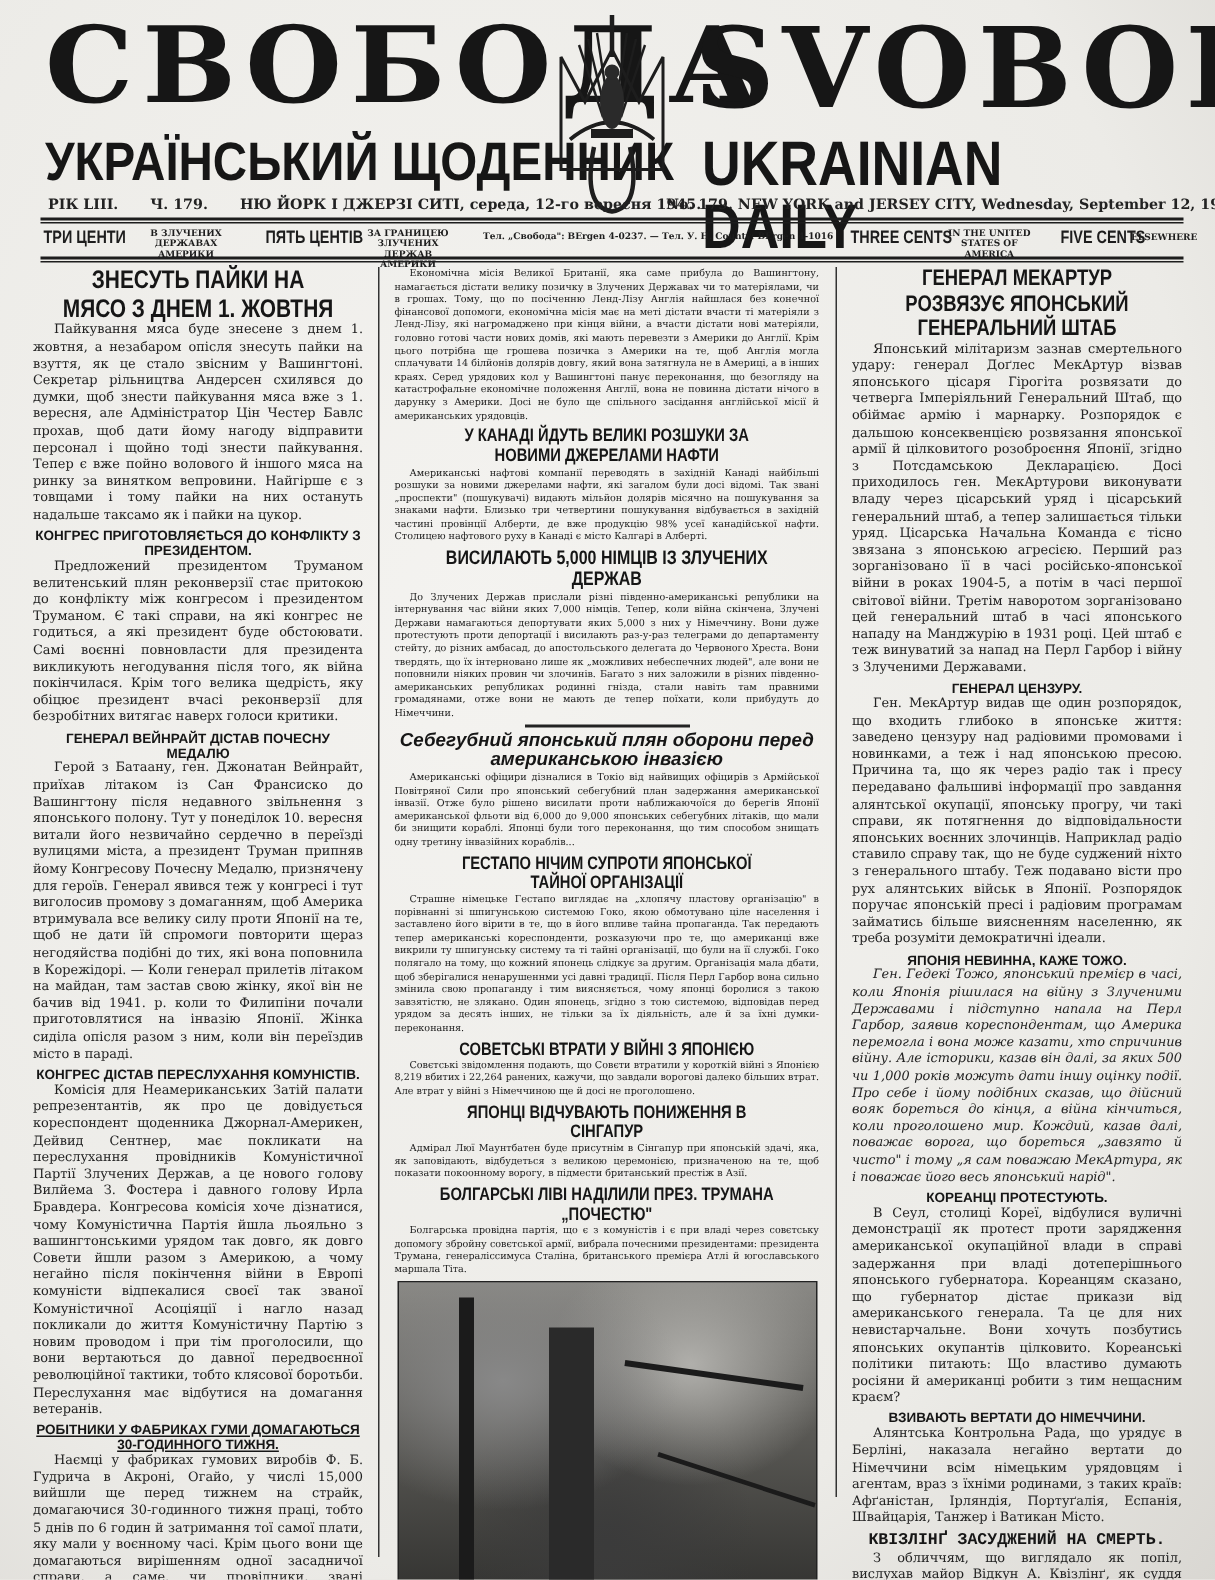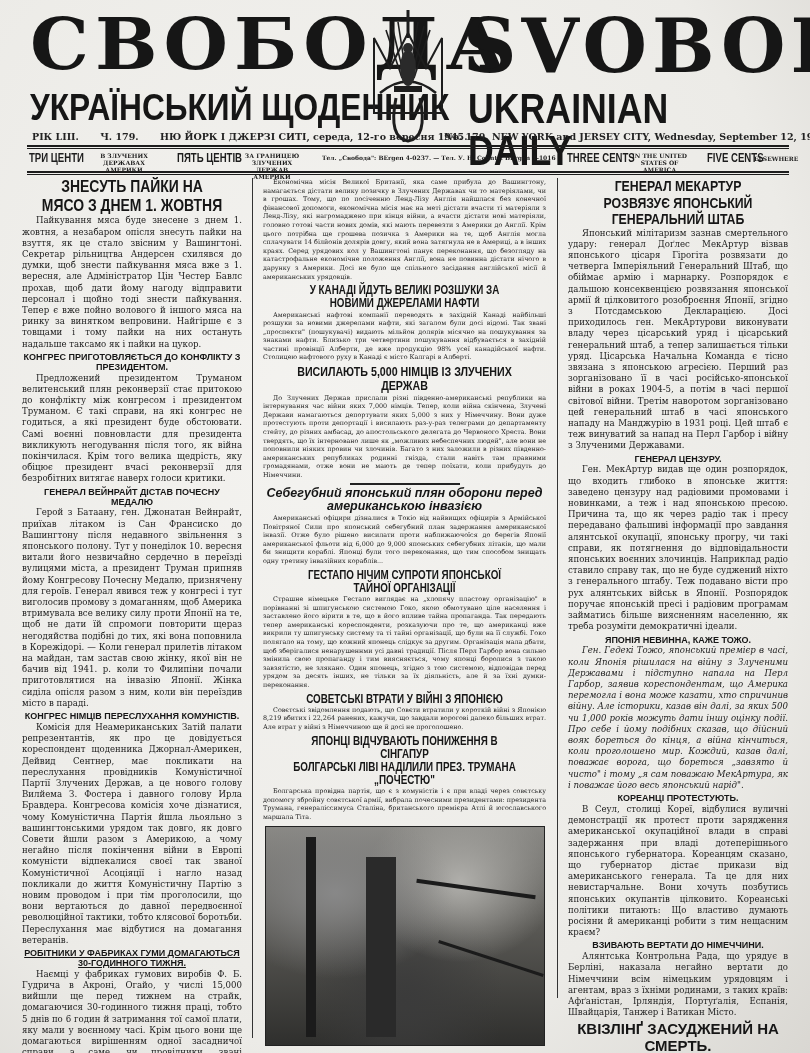--- a/index.html
+++ b/index.html
@@ -127,21 +127,21 @@
   <div class="col col-left">
     <div class="h-big" style="font-size:17px;">ЗНЕСУТЬ ПАЙКИ НА МЯСО З ДНЕМ 1. ЖОВТНЯ</div>
     <p class="body-text sec">Пайкування мяса буде знесене з днем 1. жовтня, а незабаром опісля знесуть пайки на взуття, як це стало звісним у Вашингтоні. Секретар рільництва Андерсен схилявся до думки, щоб знести пайкування мяса вже з 1. вересня, але Адміністратор Цін Честер Бавлс прохав, щоб дати йому нагоду відправити персонал і щойно тоді знести пайкування. Тепер є вже пойно волового й іншого мяса на ринку за винятком вепровини. Найгірше є з товщами і тому пайки на них остануть надальше таксамо як і пайки на цукор.</p>
 
     <div class="h-mid" style="font-size:9px;text-align:center;">КОНГРЕС ПРИГОТОВЛЯЄТЬСЯ ДО КОНФЛІКТУ З ПРЕЗИДЕНТОМ.</div>
     <p class="body-text sec">Предложений президентом Труманом велитенський плян реконверзії стає притокою до конфлікту між конгресом і президентом Труманом. Є такі справи, на які конгрес не годиться, а які президент буде обстоювати. Самі воєнні повновласти для президента викликують негодування після того, як війна покінчилася. Крім того велика щедрість, яку обіцює президент вчасі реконверзії для безробітних витягає наверх голоси критики.</p>
 
     <div class="h-mid" style="font-size:9px;">ГЕНЕРАЛ ВЕЙНРАЙТ ДІСТАВ ПОЧЕСНУ МЕДАЛЮ</div>
     <p class="body-text sec">Герой з Батаану, ген. Джонатан Вейнрайт, приїхав літаком із Сан Франсиско до Вашингтону після недавного звільнення з японського полону. Тут у понеділок 10. вересня витали його незвичайно сердечно в переїзді вулицями міста, а президент Труман припняв йому Конгресову Почесну Медалю, признячену для героїв. Генерал явився теж у конгресі і тут виголосив промову з домаганням, щоб Америка втримувала все велику силу проти Японії на те, щоб не дати їй спромоги повторити щераз негодяйства подібні до тих, які вона поповнила в Корежідорі. — Коли генерал прилетів літаком на майдан, там застав свою жінку, якої він не бачив від 1941. р. коли то Филипіни почали приготовлятися на інвазію Японії. Жінка сиділа опісля разом з ним, коли він переїздив місто в параді.</p>
 
-    <div class="h-mid" style="font-size:9px;">КОНГРЕС НІМЦІВ ПЕРЕСЛУХАННЯ КОМУНІСТІВ.</div>
+    <div class="h-mid" style="font-size:9px;">КОНГРЕС ДІСТАВ ПЕРЕСЛУХАННЯ КОМУНІСТІВ.</div>
     <p class="body-text sec">Комісія для Неамериканських Затій палати репрезентантів, як про це довідується кореспондент щоденника Джорнал-Америкен, Дейвид Сентнер, має покликати на переслухання провідників Комуністичної Партії Злучених Держав, а це нового голову Вилйема З. Фостера і давного голову Ирла Бравдера. Конгресова комісія хоче дізнатися, чому Комуністична Партія йшла льояльно з вашингтонськими урядом так довго, як довго Совети йшли разом з Америкою, а чому негайно після покінчення війни в Европі комуністи відпекалися своєї так званої Комуністичної Асоціяції і нагло назад покликали до життя Комуністичну Партію з новим проводом і при тім проголосили, що вони вертаються до давної передвоєнної революційної тактики, тобто клясової боротьби. Переслухання має відбутися на домагання ветеранів.</p>
 
     <div class="h-mid" style="font-size:9px;text-decoration:underline;">РОБІТНИКИ У ФАБРИКАХ ГУМИ ДОМАГАЮТЬСЯ 30-ГОДИННОГО ТИЖНЯ.</div>
     <p class="body-text sec">Наємці у фабриках гумових виробів Ф. Б. Гудрича в Акроні, Огайо, у числі 15,000 вийшли ще перед тижнем на страйк, домагаючися 30-годинного тижня праці, тобто 5 днів по 6 годин й затримання тої самої плати, яку мали у воєнному часі. Крім цього вони ще домагаються вирішенням одної засадничої справи, а саме, чи провідники, звані форманами, належать до наємців, чи до управителів. Страйкарі стоять на становищі, що формани є наємцями. Тому, що в минувшині вирішення робітничих спорів в фабриках гуми мали вплив на робітничі справи в цілім краю, вирішення теперішних питань може мати далекосягливий вплив.</p>
 
   </div>
 
   <div class="col col-mid">
     <p class="body-small sec">Економічна місія Великої Британії, яка саме прибула до Вашингтону, намагається дістати велику позичку в Злучених Державах чи то матеріялами, чи в грошах. Тому, що по посіченню Ленд-Лізу Англія найшлася без конечної фінансової допомоги, економічна місія має на меті дістати вчасти ті матеріяли з Ленд-Лізу, які нагромаджено при кінця війни, а вчасти дістати нові матеріяли, головно готові части нових домів, які мають перевезти з Америки до Англії. Крім цього потрібна ще грошева позичка з Америки на те, щоб Англія могла сплачувати 14 білйонів долярів довгу, який вона затягнула не в Америці, а в інших краях. Серед урядових кол у Вашингтоні панує переконання, що безогляду на катастрофальне економічне положення Англії, вона не повинна дістати нічого в дарунку з Америки. Досі не було ще спільного засідання англійської місії й американських урядовців.</p>
 
@@ -155,20 +155,21 @@
     <div class="h-mid" style="font-size:12.5px;font-style:italic;">Себегубний японський плян оборони перед американською інвазією</div>
     <p class="body-small sec">Американські офіцири дізналися в Токіо від найвищих офіцирів з Армійської Повітряної Сили про японський себегубний план задержання американської інвазії. Отже було рішено висилати проти наближаючоїся до берегів Японії американської фльоти від 6,000 до 9,000 японських себегубних літаків, що мали би знищити кораблі. Японці були того переконання, що тим способом знищать одну третину інвазійних кораблів...</p>
 
     <div class="h-big" style="font-size:12px;">ГЕСТАПО НІЧИМ СУПРОТИ ЯПОНСЬКОЇ ТАЙНОЇ ОРГАНІЗАЦІЇ</div>
     <p class="body-small sec">Страшне німецьке Гестапо виглядає на „хлопячу пластову організацію" в порівнанні зі шпигунською системою Гоко, якою обмотувано ціле населення і заставлено його вірити в те, що в його впливе тайна пропаганда. Так передають тепер американські кореспонденти, розказуючи про те, що американці вже викрили ту шпигунську систему та ті тайні організації, що були на її службі. Гоко полягало на тому, що кожний японець слідкує за другим. Організація мала дбати, щоб зберігалися ненарушеннми усі давні традиції. Після Перл Гарбор вона сильно змінила свою пропаганду і тим виясняється, чому японці боролися з такою завзятістю, не злякано. Один японець, згідно з тою системою, відповідав перед урядом за десять інших, не тільки за їх діяльність, але й за їхні думки-переконання.</p>
 
     <div class="h-big" style="font-size:12px;">СОВЕТСЬКІ ВТРАТИ У ВІЙНІ З ЯПОНІЄЮ</div>
     <p class="body-small sec">Совєтські звідомлення подають, що Совєти втратили у короткій війні з Японією 8,219 вбитих і 22,264 ранених, кажучи, що завдали ворогові далеко більших втрат. Але втрат у війні з Німеччиною ще й досі не проголошено.</p>
 
     <div class="h-big" style="font-size:12px;">ЯПОНЦІ ВІДЧУВАЮТЬ ПОНИЖЕННЯ В СІНГАПУР</div>
+    <p class="body-small sec">Адмірал Люї Маунтбатен буде присутнім в Сінгапур при японській здачі, яка, як заповідають, відбудеться з великою церемонією, призначеною на те, щоб показати покоонному ворогу, в підмести британський престіж в Азії.</p>
 
     <div class="h-big" style="font-size:12px;">БОЛГАРСЬКІ ЛІВІ НАДІЛИЛИ ПРЕЗ. ТРУМАНА „ПОЧЕСТЮ"</div>
     <p class="body-small sec">Болгарська провідна партія, що є з комуністів і є при владі через совєтську допомогу збройну совєтської армії, вибрала почесними президентами: президента Трумана, генераліссимуса Сталіна, британського премієра Атлі й югославського маршала Тіта.</p>
 
     <div class="photo">
       <div class="beam" style="left:40px;top:10px;width:10px;height:200px;"></div>
       <div class="beam" style="left:100px;top:30px;width:30px;height:180px;background:#2a2a2a;"></div>
       <div class="beam" style="left:150px;top:60px;width:120px;height:4px;transform:rotate(8deg);"></div>
       <div class="beam" style="left:170px;top:130px;width:110px;height:3px;transform:rotate(18deg);"></div>
     </div>
@@ -184,18 +185,18 @@
 
     <div class="h-mid" style="font-size:9px;">ЯПОНІЯ НЕВИННА, КАЖЕ ТОЖО.</div>
     <p class="body-text sec" style="font-style:italic;">Ген. Гедекі Тожо, японський премієр в часі, коли Японія рішилася на війну з Злученими Державами і підступно напала на Перл Гарбор, заявив кореспондентам, що Америка перемогла і вона може казати, хто спричинив війну. Але історики, казав він далі, за яких 500 чи 1,000 років можуть дати іншу оцінку події. Про себе і йому подібних сказав, що дійсний вояк бореться до кінця, а війна кінчиться, коли проголошено мир. Кождий, казав далі, поважає ворога, що бореться „завзято й чисто" і тому „я сам поважаю МекАртура, як і поважає його весь японський нарід".</p>
 
     <div class="h-mid" style="font-size:9px;">КОРЕАНЦІ ПРОТЕСТУЮТЬ.</div>
     <p class="body-text sec">В Сеул, столиці Кореї, відбулися вуличні демонстрації як протест проти зарядження американської окупаційної влади в справі задержання при владі дотеперішнього японського губернатора. Кореанцям сказано, що губернатор дістає прикази від американського генерала. Та це для них невистарчальне. Вони хочуть позбутись японських окупантів цілковито. Кореанські політики питають: Що властиво думають росіяни й американці робити з тим нещасним краєм?</p>
 
     <div class="h-mid" style="font-size:9px;">ВЗИВАЮТЬ ВЕРТАТИ ДО НІМЕЧЧИНИ.</div>
     <p class="body-text sec">Алянтська Контрольна Рада, що урядує в Берліні, наказала негайно вертати до Німеччини всім німецьким урядовцям і агентам, враз з їхніми родинами, з таких країв: Афґаністан, Ірляндія, Портуґалія, Еспанія, Швайцарія, Танжер і Ватикан Місто.</p>
 
-    <div class="h-mid" style="font-size:15px;">КВІЗЛІНҐ ЗАСУДЖЕНИЙ НА СМЕРТЬ.</div>
+    <div class="h-mid" style="font-size:11px;font-family:Liberation Mono, monospace;">КВІЗЛІНҐ ЗАСУДЖЕНИЙ НА СМЕРТЬ.</div>
     <p class="body-text sec">З обличчям, що виглядало як попіл, вислухав майор Відкун А. Квізлінґ, як суддя Ерік Солем проголосив йому присуд смерти за зраду, крадіж, спроневірення і т. д., разом за нарушення тузина параграфів мілітарного й цивільного кодексу. Квізлінґ пробував боронити себе на розправі тим, що він усе робив у своєму життю як „патріот" і для „добра Норвеґії". Читання присуду тривало півтора години. Потім запитав суддя, чи засуджений хоче відкликатись до вищого суду, на що Квізлінґ дав потакуючу відповідь. Інакше був би суддя проголосив рівночасно з присудом теж і час, коли він має бути розстріляний. Присуд був майже у всіх точках одноголосний.</p>
 
   </div>
 
 </div>
 
 </body></html>

